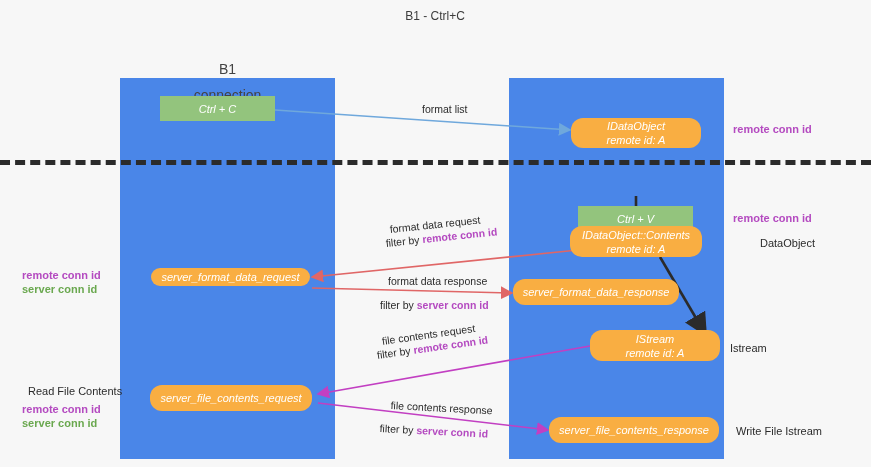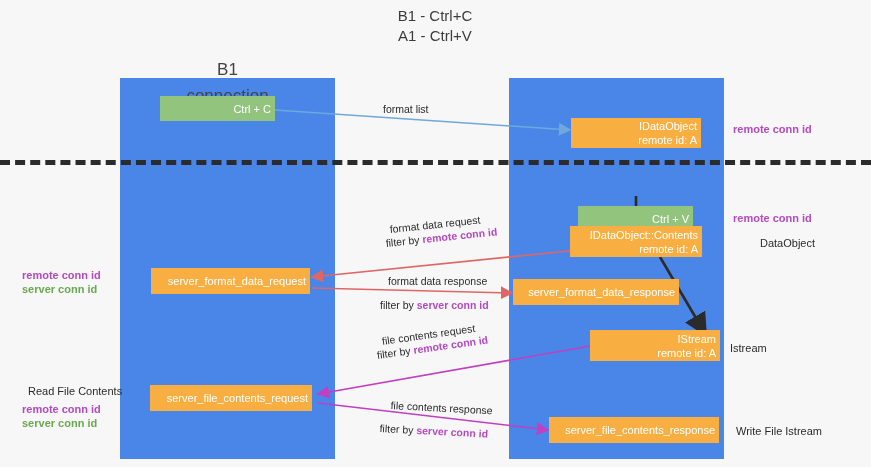--- a/index.html
+++ b/index.html
@@ -16,47 +16,48 @@
     overflow: hidden;
   }
   .lane {
     position: absolute;
     background: #4a86e8;
   }
   .lane-title {
     position: absolute;
     text-align: center;
     color: #434343;
-    font-size: 17px;
+    font-size: 14px;
     line-height: 13px;
     white-space: pre-line;
   }
   .heading {
     position: absolute;
     text-align: center;
     color: #3c3c3c;
-    font-size: 15px;
+    font-size: 12px;
     line-height: 20px;
     white-space: pre-line;
   }
   .box {
     position: absolute;
     box-sizing: border-box;
     display: flex;
     flex-direction: column;
-    align-items: flex-end;
+    align-items: center;
     justify-content: center;
     color: #ffffff;
     font-size: 11px;
     line-height: 14px;
     text-align: center;
     padding: 2px 4px;
+    font-style: italic;
   }
   .box.green { background: #93c47d; }
-  .box.orange { background: #f9ae42; }
+  .box.orange { background: #f9ae42; border-radius: 12px; }
   .box .l2 { font-size: 11px; }
 
   .sep {
     position: absolute;
     left: 0;
     width: 871px;
     height: 0;
     border-top: 5px dashed #2b2b2b;
   }
 
@@ -91,21 +92,20 @@
 </style>
 </head>
 <body>
 
 <div id="canvas">
 
   <div class="lane" style="left:120px; top:78px; width:215px; height:381px;"></div>
   <div class="lane" style="left:509px; top:78px; width:215px; height:381px;"></div>
 
   <div class="heading" style="left:335px; top:6px; width:200px;">B1 - Ctrl+C</div>
-  <div class="heading" style="left:335px; top:26px; width:200px;">A1 - Ctrl+V</div>
 
   <div class="lane-title" style="left:150px; top:50px; width:155px;">
     <span>B1</span><br>
     <span>connection</span>
   </div>
 
   <svg class="wires" viewBox="0 0 871 467">
     <defs>
       <marker id="ar-blue" markerWidth="9" markerHeight="9" refX="7" refY="4" orient="auto">
         <path d="M0,0 L8,4 L0,8 z" fill="#6fa8dc"></path>
@@ -149,42 +149,42 @@
 
   <div class="box green" style="left:578px; top:172px; width:115px; height:25px;margin-top:34px;">
     <span>Ctrl + V</span>
   </div>
 
   <div class="box orange" style="left:570px; top:226px; width:132px; height:31px;">
     <span>IDataObject::Contents</span>
     <span class="l2">remote id: A</span>
   </div>
 
-  <div class="box orange" style="left:151px; top:268px; width:159px; height:26px;">
+  <div class="box orange" style="left:151px; top:268px; width:159px; height:18px;">
     <span>server_format_data_request</span>
   </div>
 
   <div class="box orange" style="left:513px; top:279px; width:166px; height:26px;">
     <span>server_format_data_response</span>
   </div>
 
   <div class="box orange" style="left:590px; top:330px; width:130px; height:31px;">
     <span>IStream</span>
     <span class="l2">remote id: A</span>
   </div>
 
   <div class="box orange" style="left:150px; top:385px; width:162px; height:26px;">
     <span>server_file_contents_request</span>
   </div>
 
   <div class="box orange" style="left:549px; top:417px; width:170px; height:26px;">
     <span>server_file_contents_response</span>
   </div>
 
-  <div class="edgelabel" style="left:383px; top:102px;">format list</div>
+  <div class="edgelabel" style="left:422px; top:102px;">format list</div>
 
   <div class="edgelabel rot" style="left:389px; top:222px; transform: rotate(-6deg);">
     <span>format data request</span>
   </div>
   <div class="edgelabel rot" style="left:385px; top:236px; transform: rotate(-6deg);">
     <span class="plain">filter by </span><span class="purple">remote conn id</span>
   </div>
 
   <div class="edgelabel" style="left:388px; top:274px;">format data response</div>
   <div class="edgelabel" style="left:380px; top:298px;">

